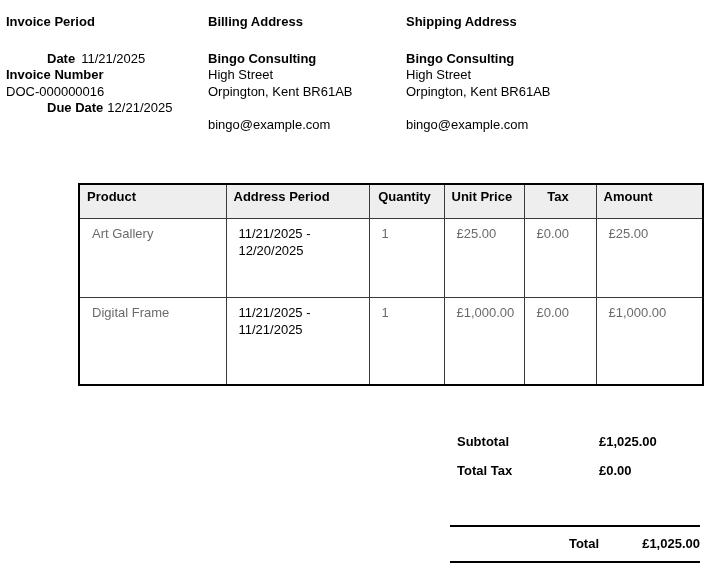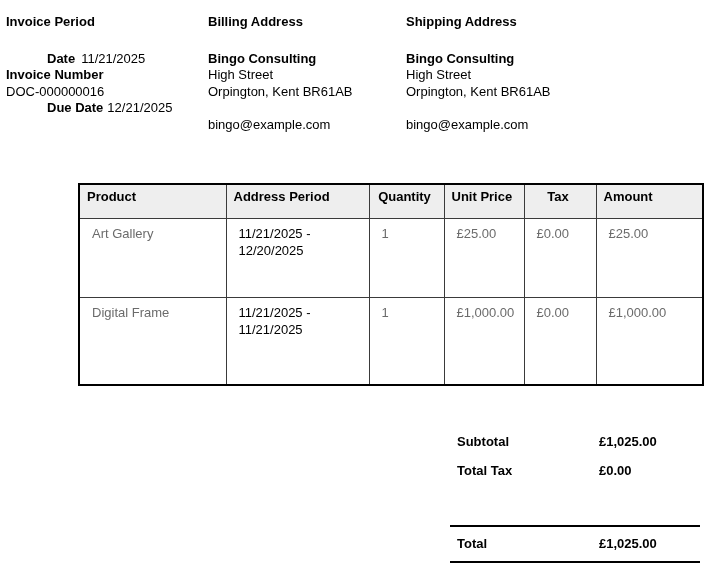--- a/index.html
+++ b/index.html
@@ -60,21 +60,21 @@
   tr.item-row-2 td { height: 88px; }
 
   
   .totals { position: absolute; left: 450px; top: 434px; width: 250px; }
   .trow { display: flex; padding-left: 7px; height: 18px; font-weight: bold; }
   .trow .tlabel { flex: 0 0 142px; }
   .trow .tvalue { flex: 1; }
   .trow + .trow { margin-top: 11px; }
   .rule { border-top: 2px solid #000; height: 0; }
   .rule-1 { margin-top: 15px; }
-  .total-row { margin-top: 9px; }
+  .total-row { margin-top: 9px; text-align: right; }
   .rule-2 { margin-top: 7px; }
 </style>
 </head>
 <body>
 
 <div class="page">
 
   <section class="info-col" id="invoice-details">
     <p class="col-title">Invoice Period</p>
     <p class="inline-field">

